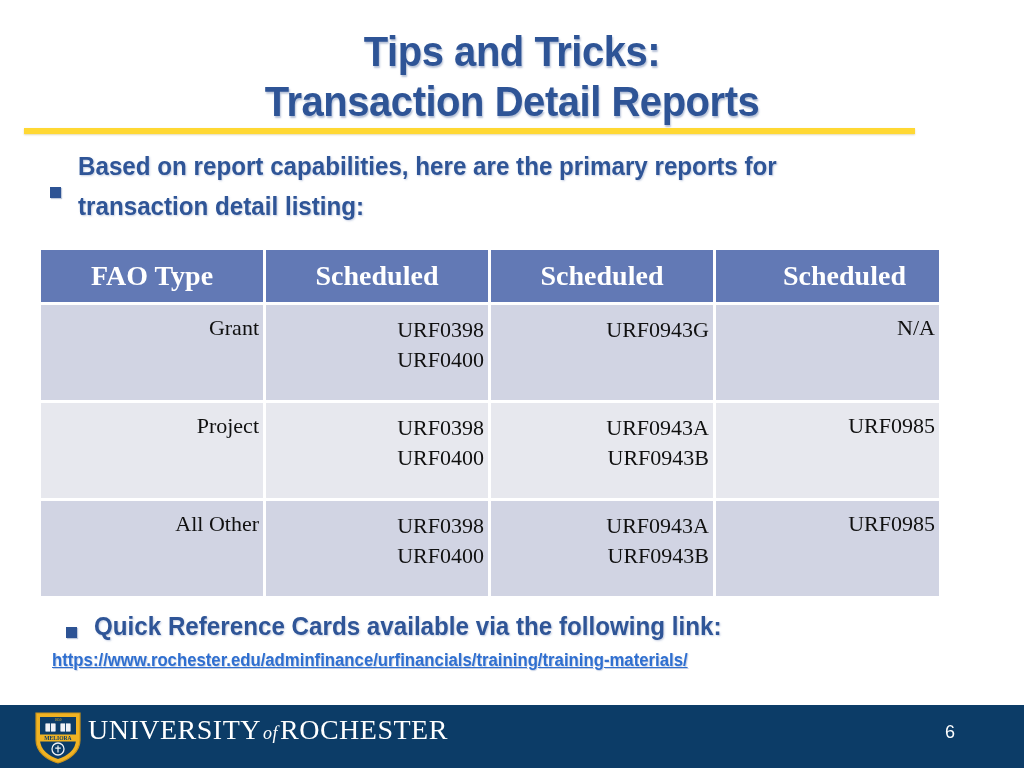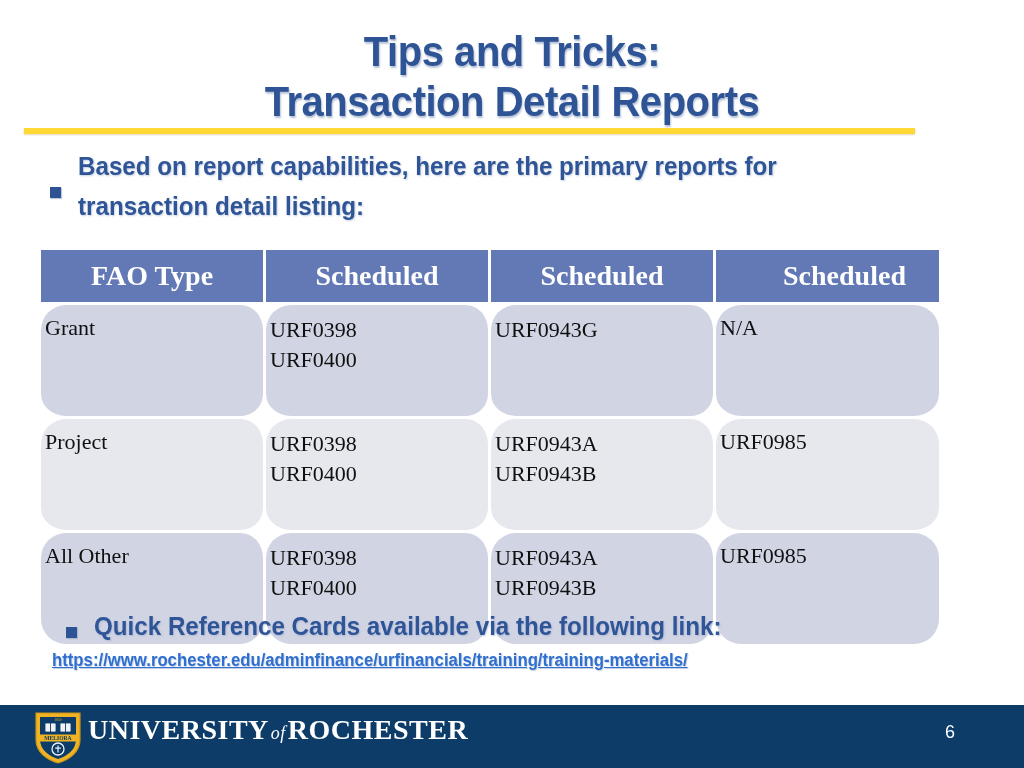--- a/index.html
+++ b/index.html
@@ -126,27 +126,26 @@
     border-right: 3px solid #ffffff;
     border-bottom: 3px solid #ffffff;
     padding: 0;
   }
   .report-table th:last-child { border-right: none; padding-left: 34px; }
 
   .report-table td {
     font-family: "Liberation Serif", serif;
     font-size: 22px;
     color: #101010;
-    text-align: left;
+    text-align: right;
     vertical-align: top;
-    padding: 10px 4px 16px 4px;
+    padding: 10px 4px 0 4px;
     height: 85px;
     border-right: 3px solid #ffffff;
     border-bottom: 3px solid #ffffff;
-    border-radius: 25px;
   }
   .report-table td:last-child { border-right: none; }
   .report-table tr:last-child td { border-bottom: none; margin-top: 33px; }
 
   .report-table tr.row-shade td { background: #d1d4e3; }
   .report-table tr.row-light td { background: #e7e8ee; margin-left: 44px; }
 
   .cell-lines span { display: block; line-height: 30px; }
 
   
@@ -161,21 +160,21 @@
   .footer-logo {
     position: absolute;
     left: 88px;
     top: 714px;
     font-family: "Liberation Serif", serif;
     font-size: 28px;
     letter-spacing: 0.5px;
     color: #ffffff;
     white-space: nowrap;
   }
-  .footer-logo .word { font-weight: bold; text-align: right; }
+  .footer-logo .word { font-weight: normal; text-align: right; }
   .footer-logo .of {
     font-style: italic;
     font-size: 18px;
     padding: 0 2px;
   }
   .crest {
     position: absolute;
     left: 33px;
     top: 710px;
     width: 50px;

